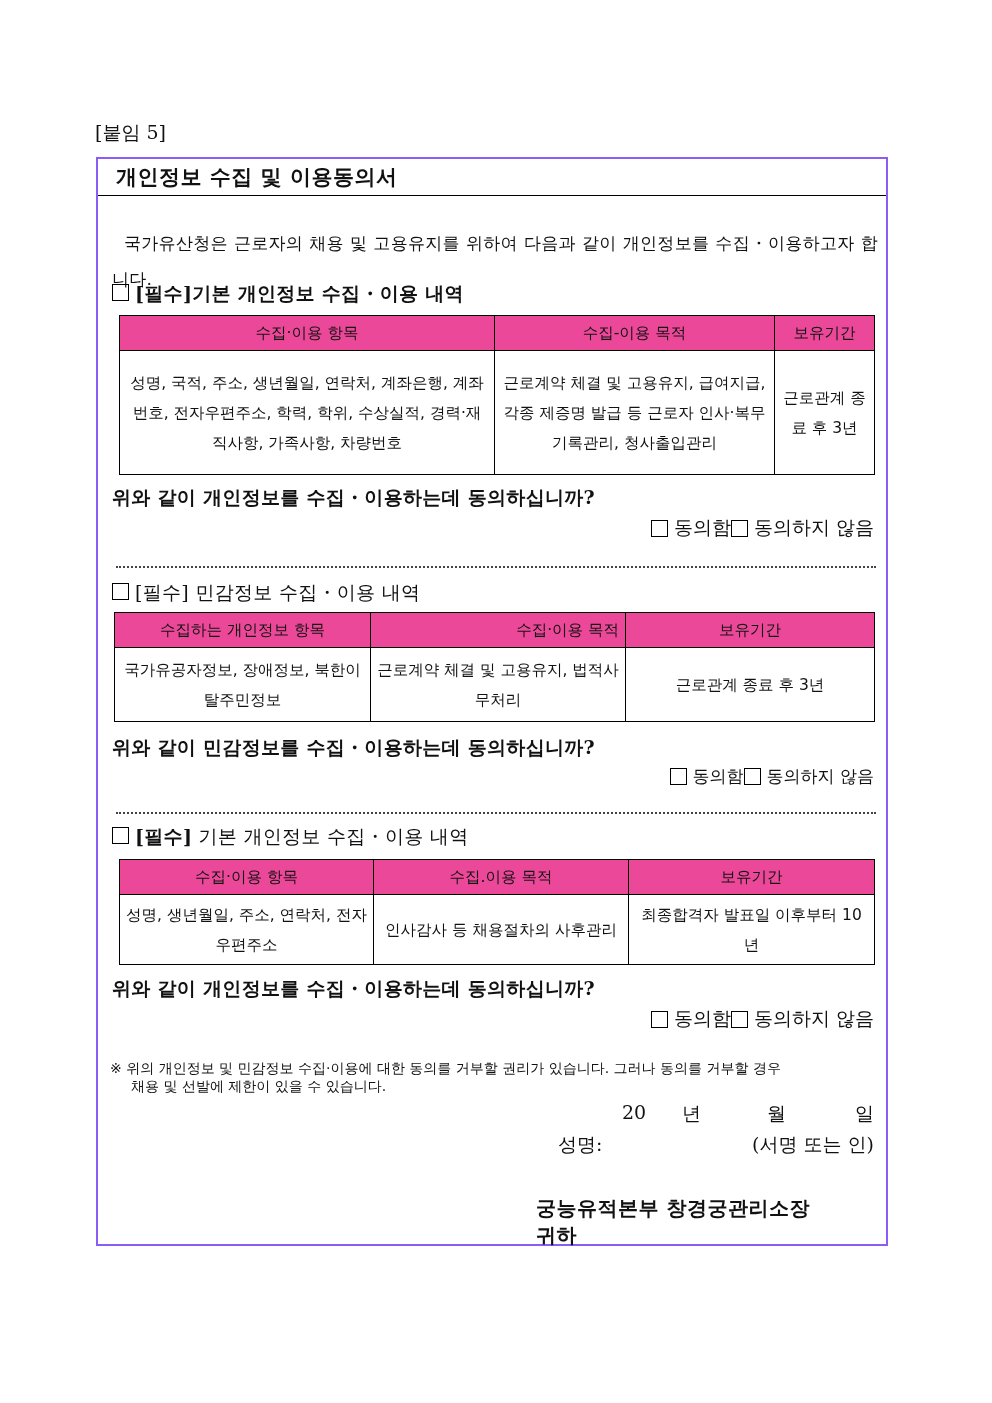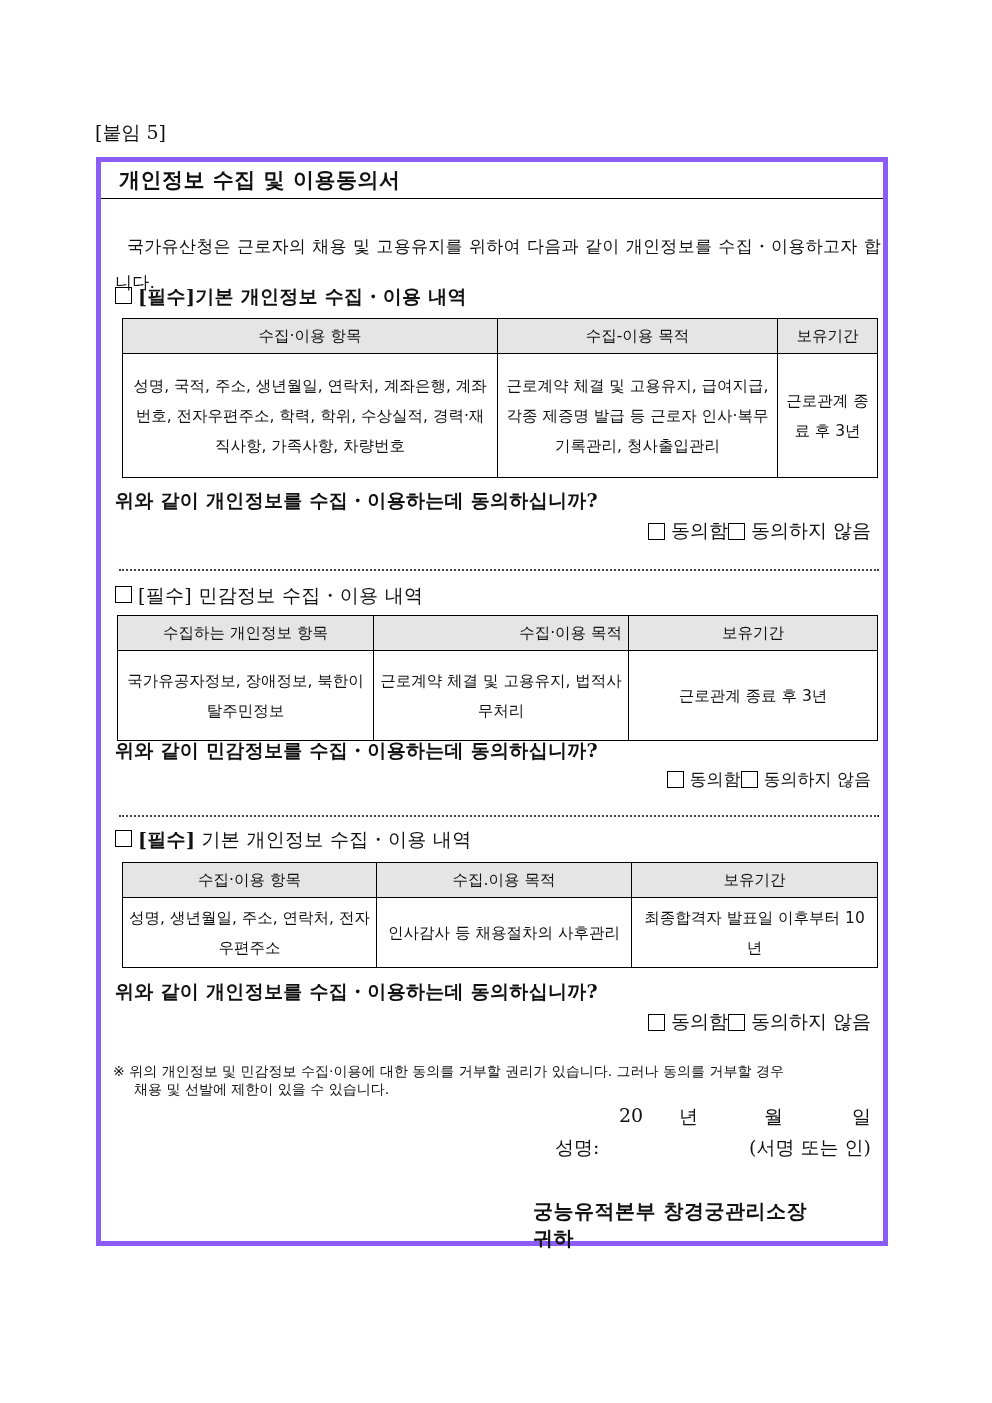--- a/index.html
+++ b/index.html
@@ -1,28 +1,28 @@
 <!DOCTYPE html>
 <html><head>
 <meta charset="utf-8">
 <style>
   html, body { margin: 0; padding: 0; background: #ffffff; }
   body { width: 992px; height: 1403px; position: relative; font-family: "DejaVu Serif", "Liberation Serif", serif; color: #111; }
   .attach { position: absolute; left: 95px; top: 120px; font-size: 19px; font-family: "DejaVu Serif", serif; }
-  .frame { position: absolute; left: 96px; top: 157px; width: 792px; height: 1089px; border: 5px solid #8b5cf6; box-sizing: border-box; }
+  .frame { position: absolute; left: 96px; top: 157px; width: 792px; height: 1089px; border: 2px solid #8b5cf6; box-sizing: border-box; }
   .title-bar { height: 36px; border-bottom: 1.5px solid #000; display: flex; align-items: center; padding-left: 18px; font-family: "DejaVu Sans", sans-serif; font-weight: bold; font-size: 21px; letter-spacing: 0.5px; }
   .abs { position: absolute; }
   .intro { left: 14px; top: 66px; width: 766px; font-size: 17px; line-height: 36px; text-align: justify; text-indent: 12px; letter-spacing: 0.3px; }
   .sec-head { font-size: 19px; font-weight: bold; left: 14px; letter-spacing: 0.3px; }
   .sec-head.light { font-weight: normal; }
   .sec-head .bracket { font-weight: bold; }
   .box { display: inline-block; width: 15px; height: 15px; border: 1.3px solid #000; vertical-align: -1px; margin-right: 6px; }
   table.t { position: absolute; border-collapse: collapse; font-family: "DejaVu Sans", sans-serif; font-size: 15.5px; }
   table.t th, table.t td { border: 1.3px solid #000; text-align: center; padding: 0 6px; }
-  table.t th { background: #e5e5e5; font-weight: normal; height: 34px; }
+  table.t th { background: #ec4899; font-weight: normal; height: 34px; }
   table.t td { line-height: 30px; }
   .q { left: 14px; font-size: 19px; font-weight: bold; letter-spacing: 0.3px; }
   .opts { right: 12px; font-size: 19px; display: flex; }
   .opt { display: flex; align-items: center; }
   .dots { left: 18px; width: 760px; border-top: 2px dotted #444; height: 0; }
   .note { left: 12px; top: 900px; width: 768px; font-family: "DejaVu Sans", sans-serif; font-size: 14px; line-height: 18px; }
   .note .l2 { padding-left: 21px; }
   .date { right: 12px; top: 942px; font-size: 19px; display: flex; }
   .sign { right: 12px; top: 973px; font-size: 19px; display: flex; }
   .addr { right: 12px; top: 1036px; font-size: 20px; font-weight: bold; display: flex; letter-spacing: 0.5px; flex-direction: column; }
@@ -70,21 +70,21 @@
   <div class="abs sec-head light" style="top:421px;">
     <span class="box"></span><span>[필수]</span> <span>민감정보 수집・이용 내역</span>
   </div>
   <table class="t" style="left:16px; top:453px; width:761px;">
     <tbody>
         <tr>
       <th style="width:243px;">수집하는 개인정보 항목</th>
       <th style="width:242px;text-align:right;">수집·이용 목적</th>
       <th>보유기간</th>
     </tr>
-    <tr style="height:90px;margin-top:22px;">
+    <tr style="height:74px;margin-top:22px;">
       <td>국가유공자정보, 장애정보, 북한이탈주민정보</td>
       <td>근로계약 체결 및 고용유지, 법적사무처리</td>
       <td>근로관계 종료 후 3년</td>
     </tr>
   </tbody>
     </table>
   <div class="abs q" style="top:576px;">위와 같이 민감정보를 수집・이용하는데 동의하십니까?</div>
   <div class="abs opts" style="top:606px; font-size:17px;">
     <label class="opt">
         <span class="box"></span>

